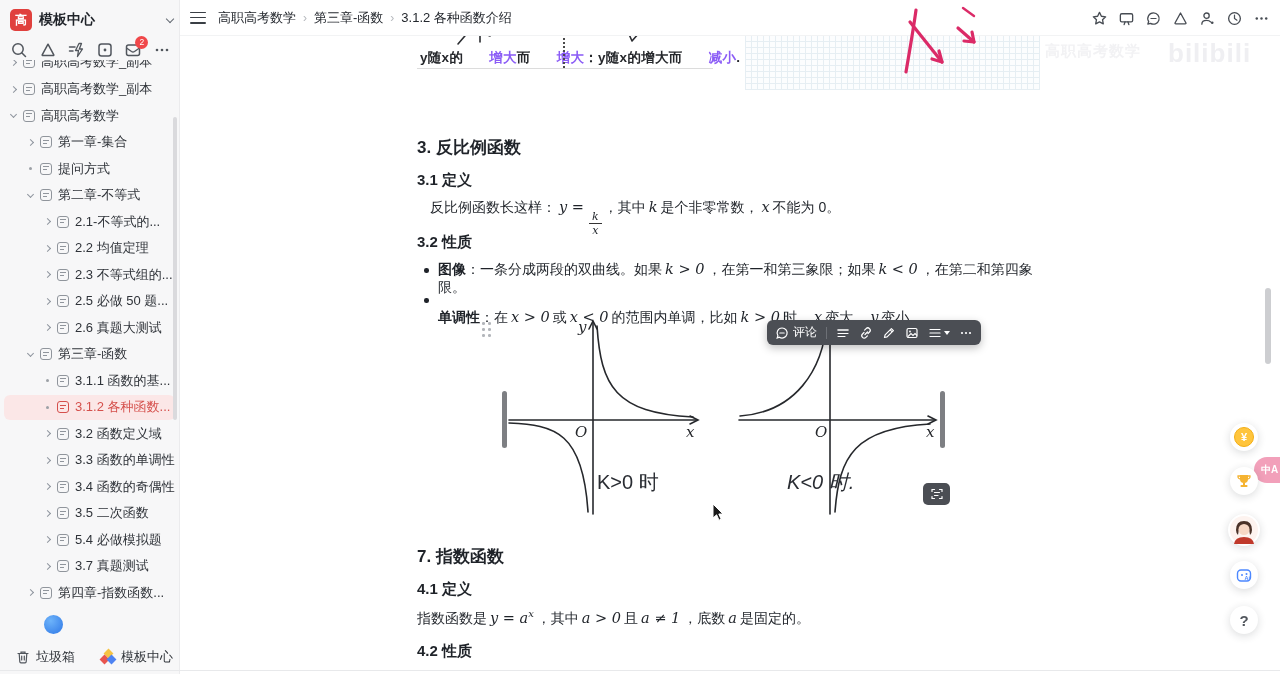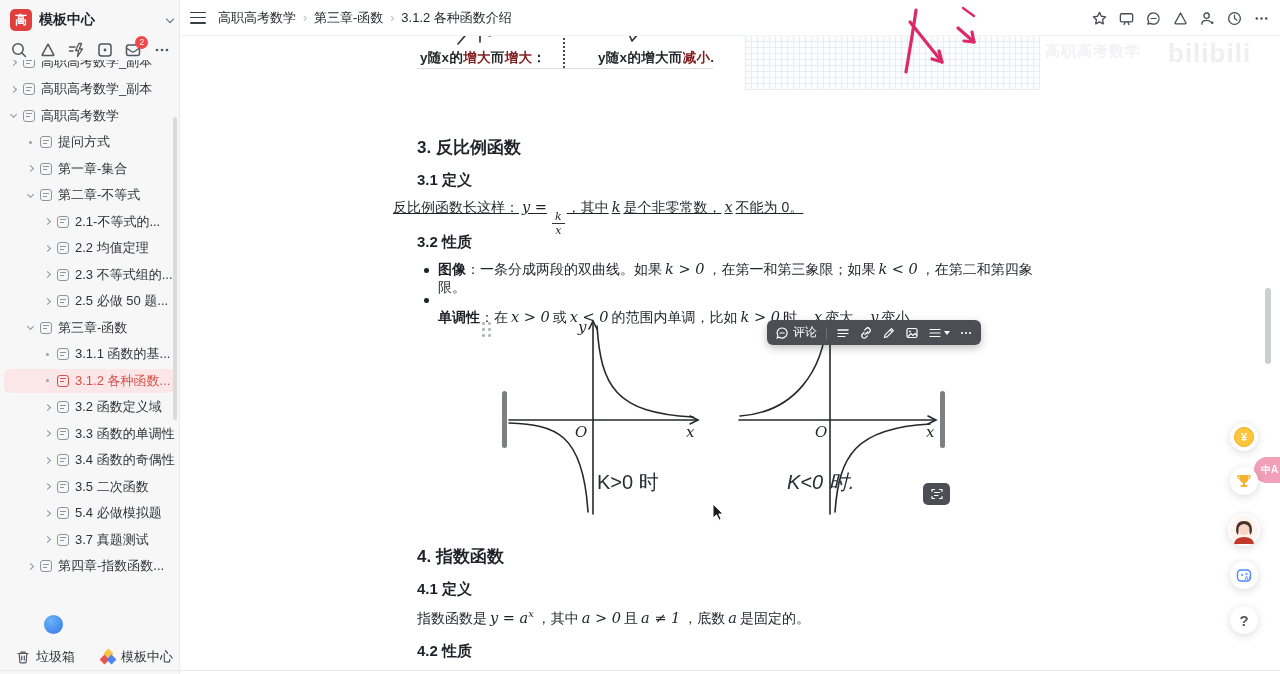--- a/index.html
+++ b/index.html
@@ -67,21 +67,21 @@
   .p  { font-size:14px; color:#1f2329; }
   .m  { font-family:"DejaVu Serif","Liberation Serif",serif; font-style:italic; font-size:14.5px; padding:0 3px; white-space:nowrap; }
   .frac { display:inline-flex; flex-direction:column; align-items:center; line-height:1; font-size:11px; vertical-align:-8px; font-family:"DejaVu Serif",serif; font-style:italic; margin:0 2px; }
   .frac .fn { border-bottom:1px solid #333; padding:0 3px 1px; }
   .frac .fd { padding-top:1px; }
   .sup { font-size:10px; vertical-align:6px; font-style:italic; }
   .bullet { position:absolute; width:4.5px; height:4.5px; border-radius:50%; background:#1f2329; }
 
   
   .note-txt { font-size:13.5px; font-weight:700; color:#26282c; letter-spacing:.3px; }
-  .note-red { color:#7f1d1d; }
+  .note-red { color:#8b5cf6;margin-left:26px; }
   .note-line { position:absolute; height:1px; background:#dcdcdc; }
   .dotted-div { position:absolute; border-left:2px dotted #4a4a4a; }
   .gridpaper { position:absolute; background:
       repeating-linear-gradient(0deg, #e6eef3 0 1px, transparent 1px 6px),
       repeating-linear-gradient(90deg, #e6eef3 0 1px, transparent 1px 6px), #fcfdfe; }
 
   
   .handle-bar { position:absolute; width:5px; height:57px; background:#7d7f83; border-radius:3px; z-index:6; }
   .dragdots { position:absolute; display:grid; grid-template-columns:repeat(2,3px); grid-auto-rows:3px; gap:3px; }
   .dragdots i { width:2.5px; height:2.5px; border-radius:50%; background:#b3b6bb; }
@@ -192,38 +192,38 @@
             <span class="exp">
               <span class="chev open"></span>
             </span>
             <span class="doc-ico"></span>
             <span class="tlabel">高职高考数学</span>
           </div>
         </div>
       <div class="trow lv2">
           <div class="tinner">
             <span class="exp">
+              <span class="chev"></span>
+            </span>
+            <span class="doc-ico"></span>
+            <span class="tlabel">第一章-集合</span>
+          </div>
+        </div>
+      <div class="trow lv2">
+          <div class="tinner">
+            <span class="exp">
               <span class="leafdot"></span>
             </span>
             <span class="doc-ico"></span>
             <span class="tlabel">提问方式</span>
           </div>
         </div>
       <div class="trow lv2">
           <div class="tinner">
             <span class="exp">
-              <span class="chev"></span>
-            </span>
-            <span class="doc-ico"></span>
-            <span class="tlabel">第一章-集合</span>
-          </div>
-        </div>
-      <div class="trow lv2">
-          <div class="tinner">
-            <span class="exp">
               <span class="chev open"></span>
             </span>
             <span class="doc-ico"></span>
             <span class="tlabel">第二章-不等式</span>
           </div>
         </div>
       <div class="trow lv3">
           <div class="tinner">
             <span class="exp">
               <span class="chev"></span>
@@ -250,20 +250,29 @@
             <span class="tlabel">2.3 不等式组的...</span>
           </div>
         </div>
       <div class="trow lv3">
           <div class="tinner">
             <span class="exp">
               <span class="chev"></span>
             </span>
             <span class="doc-ico"></span>
             <span class="tlabel">2.5 必做 50 题...</span>
+          </div>
+        </div>
+      <div class="trow lv3">
+          <div class="tinner">
+            <span class="exp">
+              <span class="chev"></span>
+            </span>
+            <span class="doc-ico"></span>
+            <span class="tlabel">2.6 真题大测试</span>
           </div>
         </div>
       <div class="trow lv2">
           <div class="tinner">
             <span class="exp">
               <span class="chev open"></span>
             </span>
             <span class="doc-ico"></span>
             <span class="tlabel">第三章-函数</span>
           </div>
@@ -461,21 +470,21 @@
       <path d="M82 60 L72 57 M82 60 L79 49"></path>
       <path d="M98 26 L114 40"></path>
       <path d="M114 40 L104 39 M114 40 L112 30"></path>
       <path d="M103 6 L114 14" stroke-width="2.4"></path>
     </g>
   </svg>
 
   <div class="abs h2" style="left:417px; top:136px;">3. 反比例函数</div>
   <div class="abs h3" style="left:417px; top:171px;">3.1 定义</div>
 
-  <div class="abs p" style="left:393px; top:199px;text-decoration:underline;">
+  <div class="abs p" style="left:430px; top:199px;">
     <span>反比例函数长这样：</span><span class="m">y =</span><span class="frac">
         <span class="fn">k</span>
         <span class="fd">x</span>
       </span><span>，其中</span><span class="m">k</span><span>是个非零常数，</span><span class="m">x</span><span>不能为 0。</span>
   </div>
 
   <div class="abs h3" style="left:417px; top:233px;">3.2 性质</div>
 
   <div class="bullet" style="left:424px; top:268px;"></div>
   <div class="abs p" style="left:438px; top:261px; width:610px;">
@@ -585,21 +594,21 @@
       <path d="M2 4.5 V2.5 h2.5 M9.5 2.5 H12 v2 M12 9.5 v2 H9.5 M4.5 11.5 H2 v-2" fill="none" stroke="#fff" stroke-width="1.2" stroke-linecap="round"></path>
       <line x1="4.5" y1="5.5" x2="9.5" y2="5.5" stroke="#fff" stroke-width="1.1" stroke-linecap="round"></line>
       <line x1="4.5" y1="8.5" x2="8" y2="8.5" stroke="#fff" stroke-width="1.1" stroke-linecap="round"></line>
     </svg>
   </div>
 
   <svg class="abs" style="left:712px; top:504px; z-index:60;" width="14" height="18">
     <polygon points="1,0 1,14 4.6,10.8 7,16.2 9.2,15.2 6.8,10 11,10" fill="#1b1b1b" stroke="#fff" stroke-width="1"></polygon>
   </svg>
 
-  <div class="abs h2" style="left:417px; top:545px;">4. 指数函数</div>
+  <div class="abs h2" style="left:417px; top:545px;">7. 指数函数</div>
   <div class="abs h3" style="left:417px; top:580px;">4.1 定义</div>
   <div class="abs p" style="left:417px; top:608px;">
     <span>指数函数是</span><span class="m"><span>y = a</span><span class="sup">x</span></span><span>，其中</span><span class="m">a &gt; 0</span><span>且</span><span class="m">a ≠ 1</span><span>，底数</span><span class="m">a</span><span>是固定的。</span>
   </div>
   <div class="abs h3" style="left:417px; top:642px;">4.2 性质</div>
 
   <div class="bottom-line"></div>
 
   <div class="main-scroll"></div>
 

